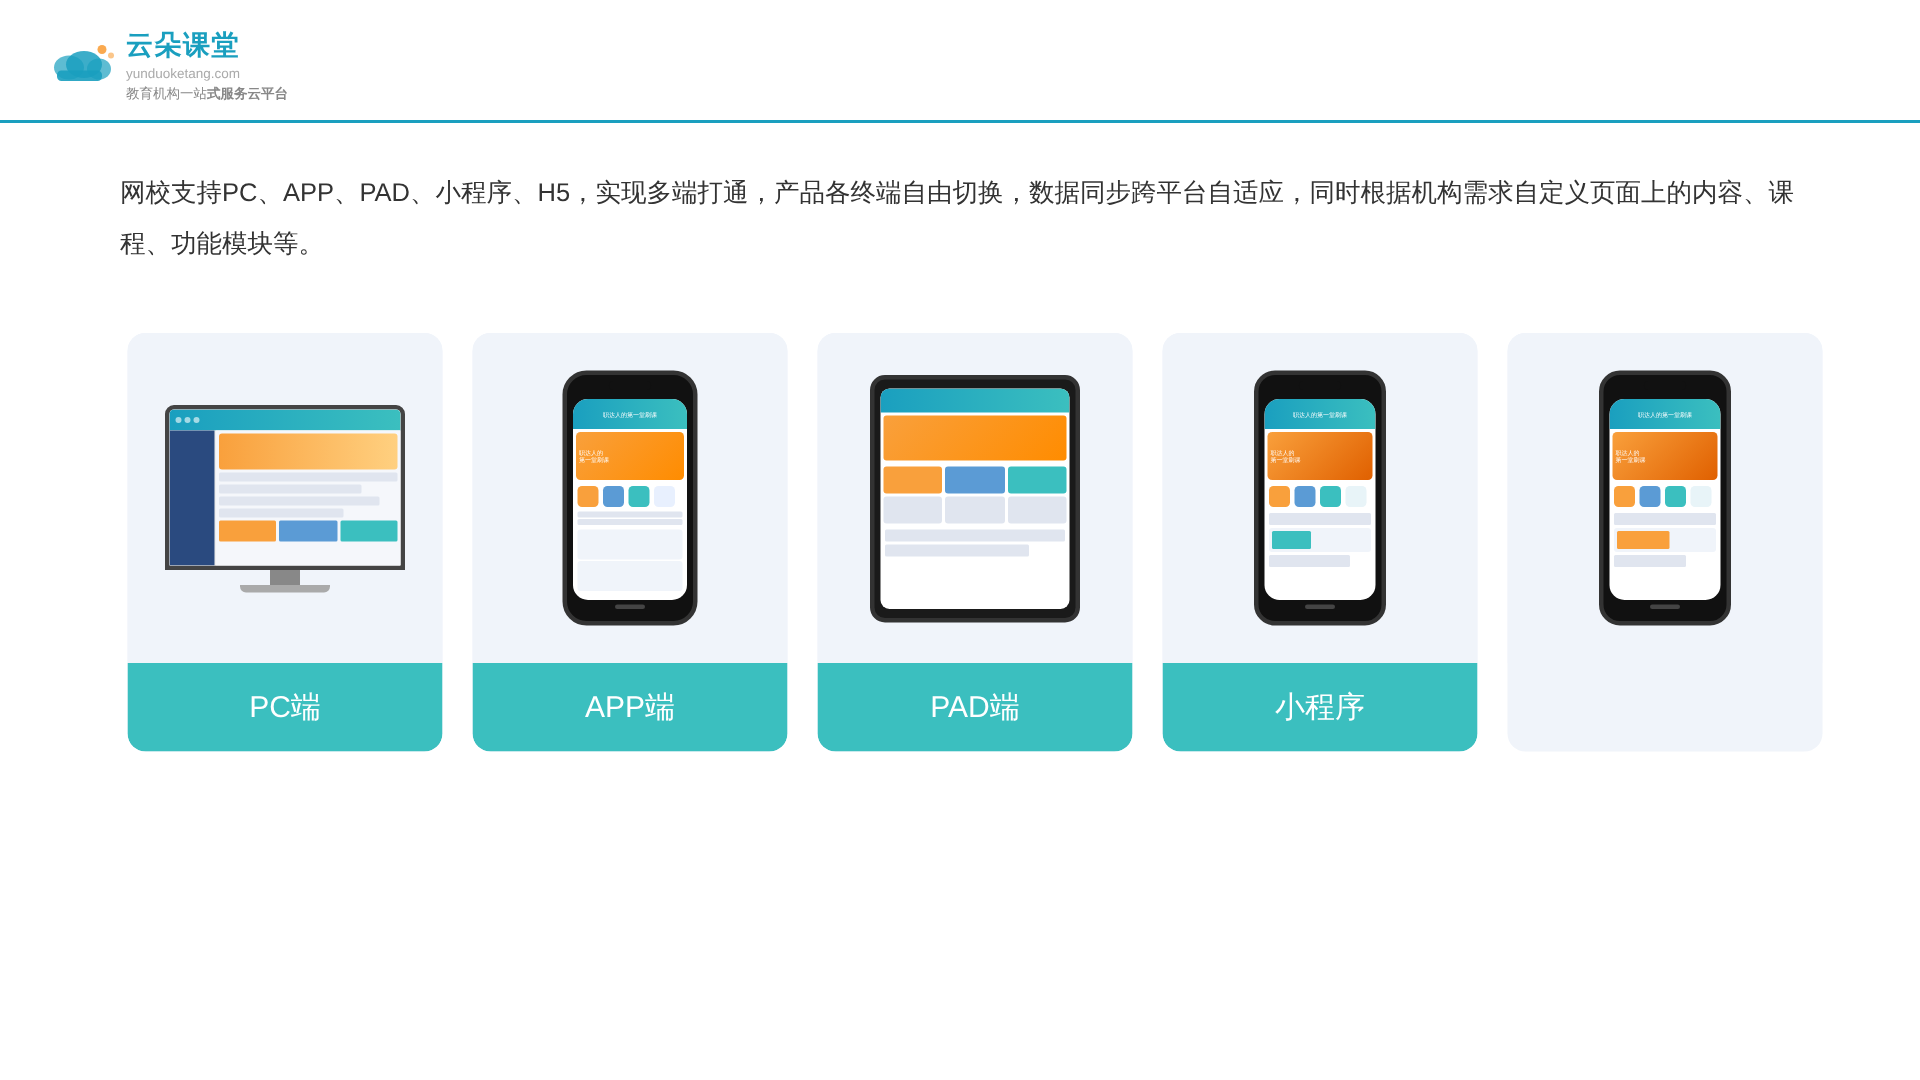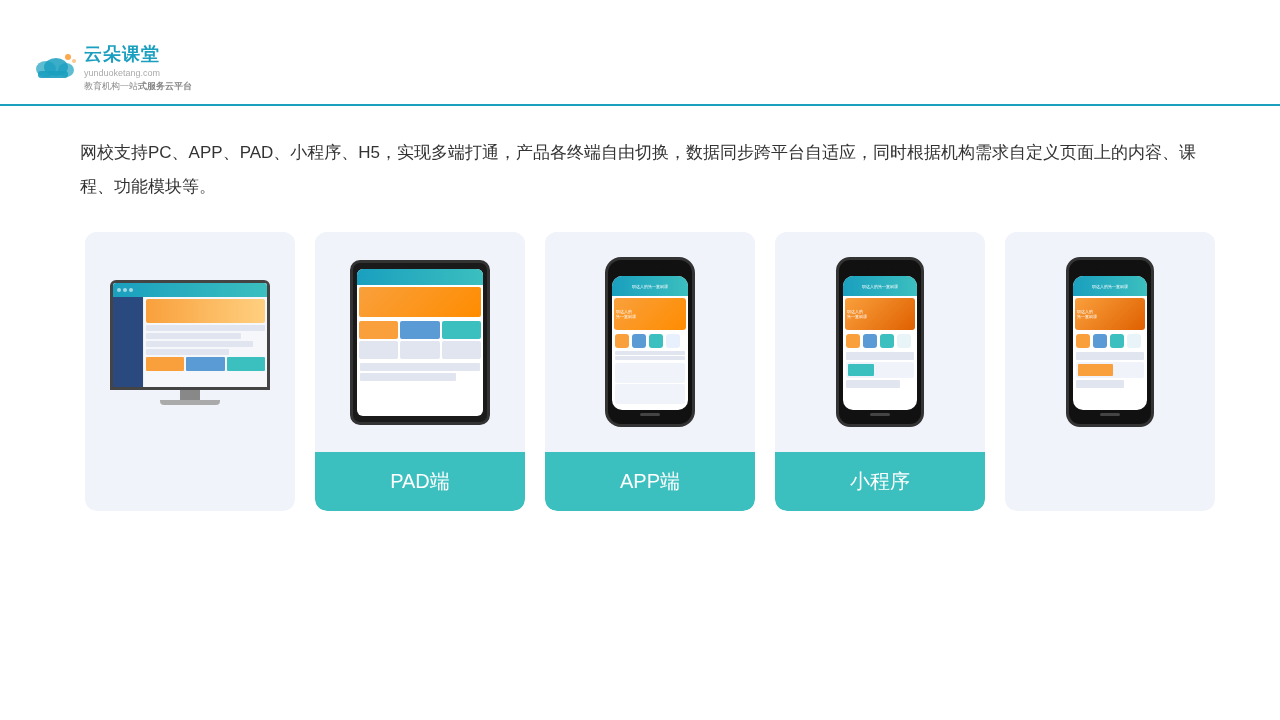--- a/index.html
+++ b/index.html
@@ -38,21 +38,20 @@
       color: #333;
     }
     .header-title span {
       color: #333;
       font-weight: 400;
     }
     .header-right {
       display: flex;
       align-items: center;
       gap: 8px;
-      margin-top: 24px;
     }
     .cloud-logo {
       display: flex;
       align-items: center;
       gap: 6px;
     }
     .cloud-icon {
       width: 48px;
       height: 36px;
     }
@@ -75,21 +74,21 @@
     }
 
     
     .body {
       padding: 30px 60px 20px 80px;
     }
     .description {
       font-size: 17px;
       color: #333;
       line-height: 2;
-      margin-bottom: 28px;
+      margin-bottom: 42px;
     }
 
     
     .cards-container {
       display: flex;
       gap: 20px;
       justify-content: center;
       margin-top: 10px;
     }
     .card {
@@ -405,20 +404,53 @@
                     <div style="height:14px;background:#3bbfbf;border-radius:1px;"></div>
                   </div>
                 </div>
               </div>
             </div>
           </div>
           <div class="pc-stand"></div>
           <div class="pc-base"></div>
         </div>
       </div>
+      <div class="card-label">PC端</div>
+    </div>
+
+    <div class="card">
+      <div class="card-image-area">
+        <div class="phone-device">
+          <div class="phone-outer">
+            <div class="phone-notch"></div>
+            <div class="phone-screen">
+              <div class="phone-screen-top">
+                <span style="font-size:4px;color:#fff;">职达人的第一堂刷课</span>
+              </div>
+              <div class="phone-banner">
+                <div class="phone-banner-text">职达人的<br>第一堂刷课</div>
+              </div>
+              <div class="phone-icons">
+                <div class="phone-icon-box" style="background:#f9a03c;"></div>
+                <div class="phone-icon-box" style="background:#5b9bd5;"></div>
+                <div class="phone-icon-box" style="background:#3bbfbf;"></div>
+                <div class="phone-icon-box" style="background:#e8f0fe;"></div>
+              </div>
+              <div class="phone-section"></div>
+              <div class="phone-section"></div>
+              <div style="padding:2px 3px;">
+                <div style="height:20px;background:#f0f4fa;border-radius:2px;margin-bottom:1px;"></div>
+                <div style="height:20px;background:#f0f4fa;border-radius:2px;"></div>
+              </div>
+            </div>
+            <div class="phone-home"></div>
+          </div>
+        </div>
+      </div>
+      <div class="card-label">APP端</div>
     </div>
 
     <div class="card">
       <div class="card-image-area">
         <div class="pad-device">
           <div class="pad-outer">
             <div class="pad-screen">
               <div class="pad-screen-top"></div>
               <div class="pad-banner"></div>
               <div class="pad-grid">
@@ -436,52 +468,20 @@
             </div>
           </div>
         </div>
       </div>
       <div class="card-label">PAD端</div>
     </div>
 
     <div class="card">
       <div class="card-image-area">
         <div class="phone-device">
-          <div class="phone-outer">
-            <div class="phone-notch"></div>
-            <div class="phone-screen">
-              <div class="phone-screen-top">
-                <span style="font-size:4px;color:#fff;">职达人的第一堂刷课</span>
-              </div>
-              <div class="phone-banner">
-                <div class="phone-banner-text">职达人的<br>第一堂刷课</div>
-              </div>
-              <div class="phone-icons">
-                <div class="phone-icon-box" style="background:#f9a03c;"></div>
-                <div class="phone-icon-box" style="background:#5b9bd5;"></div>
-                <div class="phone-icon-box" style="background:#3bbfbf;"></div>
-                <div class="phone-icon-box" style="background:#e8f0fe;"></div>
-              </div>
-              <div class="phone-section"></div>
-              <div class="phone-section"></div>
-              <div style="padding:2px 3px;">
-                <div style="height:20px;background:#f0f4fa;border-radius:2px;margin-bottom:1px;"></div>
-                <div style="height:20px;background:#f0f4fa;border-radius:2px;"></div>
-              </div>
-            </div>
-            <div class="phone-home"></div>
-          </div>
-        </div>
-      </div>
-      <div class="card-label">APP端</div>
-    </div>
-
-    <div class="card">
-      <div class="card-image-area">
-        <div class="phone-device">
           <div class="mini-phone-outer">
             <div class="phone-notch"></div>
             <div class="phone-screen">
               <div class="phone-screen-top">
                 <span style="font-size:4px;color:#fff;">职达人的第一堂刷课</span>
               </div>
               <div class="phone-banner" style="background:linear-gradient(135deg,#f9a03c,#e06000);">
                 <div class="phone-banner-text">职达人的<br>第一堂刷课</div>
               </div>
               <div class="phone-icons">

